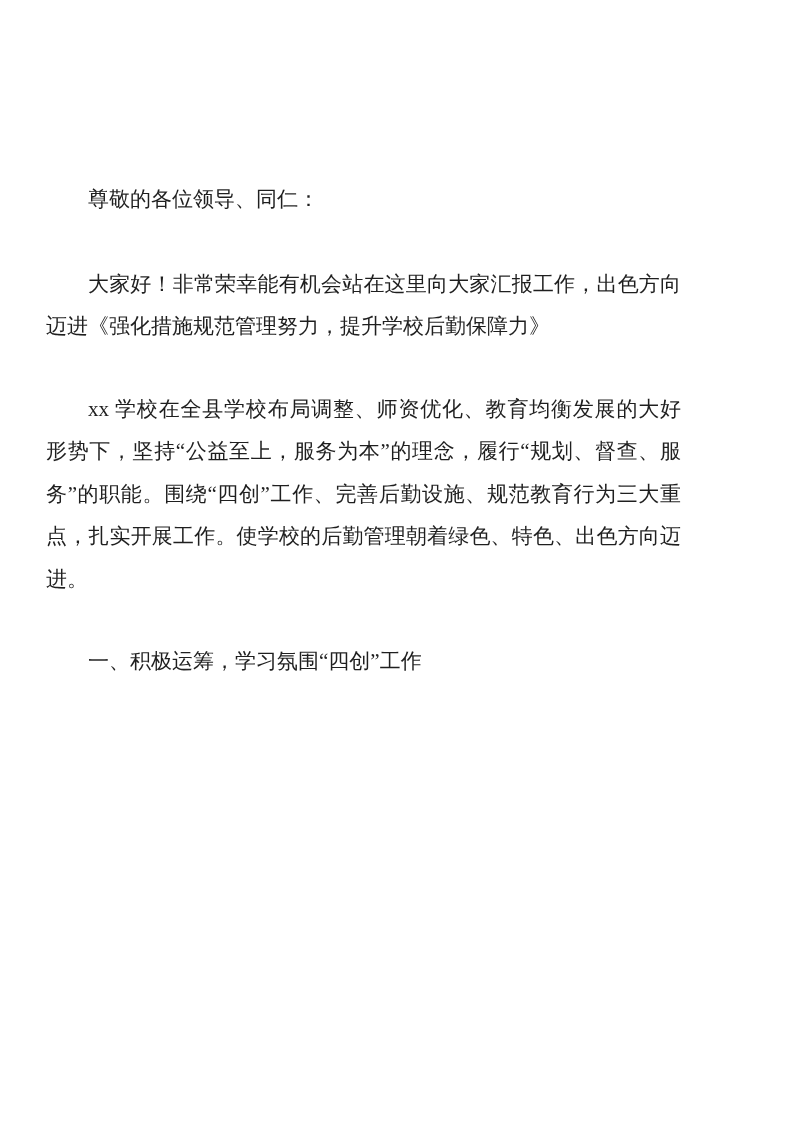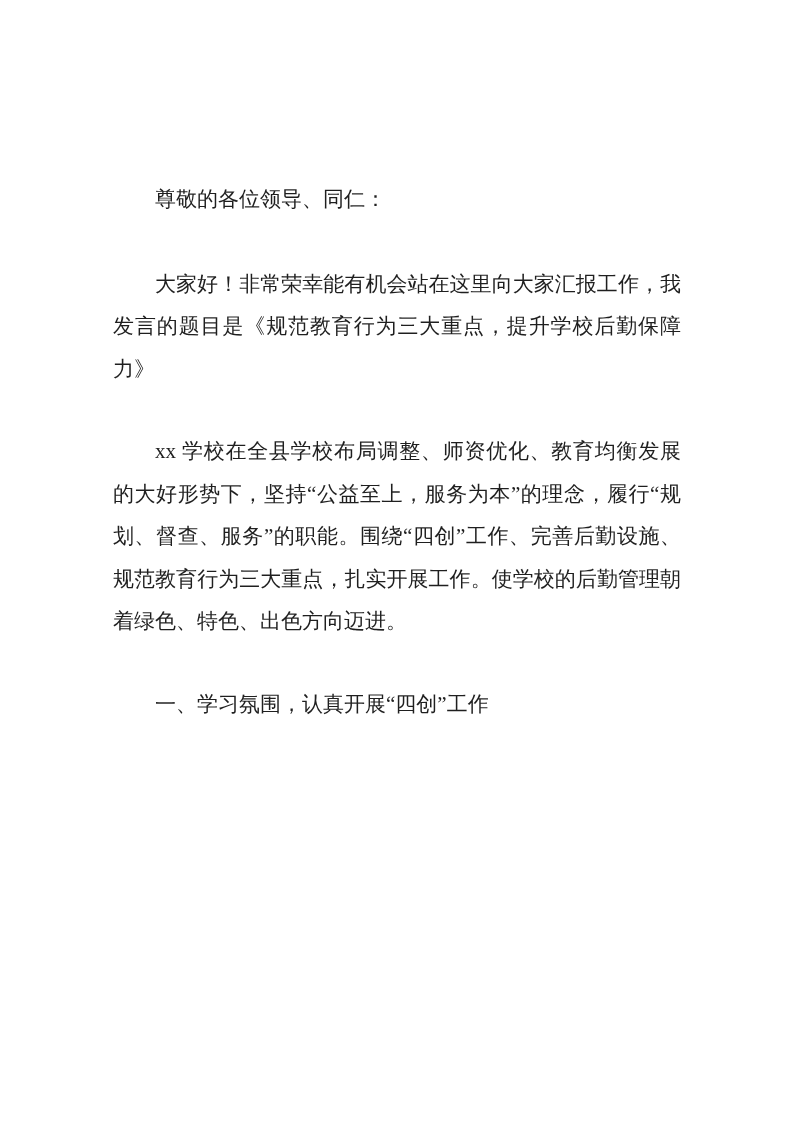--- a/index.html
+++ b/index.html
@@ -7,21 +7,21 @@
       padding: 0;
       background: #ffffff;
     }
     .page {
       position: relative;
       width: 793px;
       height: 840px;
       box-sizing: border-box;
       margin: 0 auto;
       background: #ffffff;
-      padding: 178px 112px 0 113px;
+      padding: 178px 112px 0 46px;
       font-family: "Liberation Serif", "DejaVu Serif", serif;
       font-size: 21px;
       color: #1f1f1f;
       overflow: hidden;
     }
     .para {
       margin: 0 0 40px 0;
       line-height: 42.5px;
       text-align: justify;
       text-indent: 2em;
@@ -36,19 +36,19 @@
       text-align: left;
       margin-bottom: 0;
     }
   </style>
 </head>
 <body>
 
 <div class="page">
   <p class="para salutation">尊敬的各位领导、同仁：</p>
 
-  <p class="para">大家好！非常荣幸能有机会站在这里向大家汇报工作，我发言的题目是《规范教育行为三大重点，提升学校后勤保障力》</p>
+  <p class="para">大家好！非常荣幸能有机会站在这里向大家汇报工作，出色方向迈进《强化措施规范管理努力，提升学校后勤保障力》</p>
 
 
   <p class="para">xx 学校在全县学校布局调整、师资优化、教育均衡发展的大好形势下，坚持“公益至上，服务为本”的理念，履行“规划、督查、服务”的职能。围绕“四创”工作、完善后勤设施、规范教育行为三大重点，扎实开展工作。使学校的后勤管理朝着绿色、特色、出色方向迈进。</p>
 
-  <p class="para heading">一、学习氛围，认真开展“四创”工作</p>
+  <p class="para heading">一、积极运筹，学习氛围“四创”工作</p>
 </div>
 
 </body></html>

